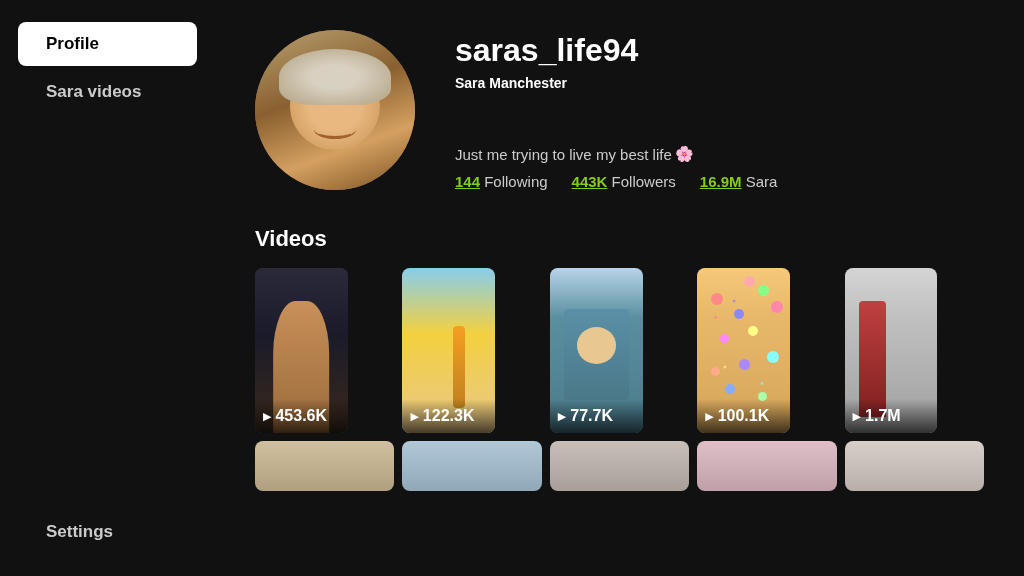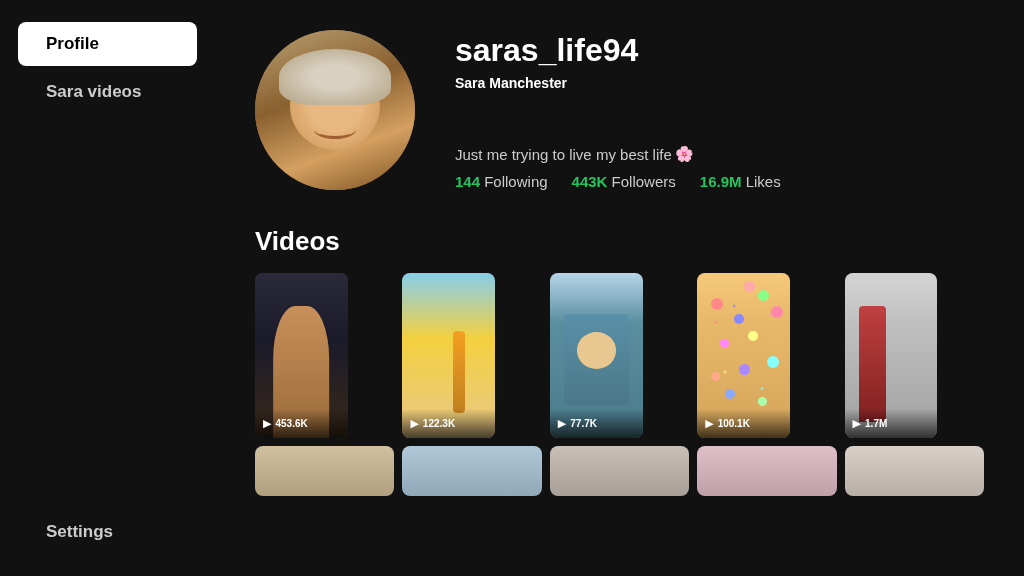--- a/index.html
+++ b/index.html
@@ -111,26 +111,27 @@
       margin-top: 4px;
     }
 
     .stat {
       font-size: 15px;
       color: #ccc;
     }
 
     .stat-number {
       font-weight: 700;
-      color: #22c55e;
+      color: #84cc16;
+      text-decoration: underline;
     }
 
     
     .section-title {
-      font-size: 26px;
+      font-size: 22px;
       font-weight: 700;
       margin-bottom: 16px;
     }
 
     .videos-grid {
       display: grid;
       grid-template-columns: repeat(5, 1fr);
       gap: 8px;
     }
 
@@ -210,21 +211,21 @@
       align-items: center;
       gap: 4px;
     }
 
     .play-icon {
       color: #fff;
       font-size: 11px;
     }
 
     .video-views {
-      font-size: 10px;
+      font-size: 16px;
       font-weight: 600;
       color: #fff;
     }
 
     
     .videos-second-row {
       display: grid;
       grid-template-columns: repeat(5, 1fr);
       gap: 8px;
       margin-top: 8px;
@@ -308,21 +309,21 @@
         <div class="stat">
           <span class="stat-number">144</span>
           <span>Following</span>
         </div>
         <div class="stat">
           <span class="stat-number">443K</span>
           <span>Followers</span>
         </div>
         <div class="stat">
           <span class="stat-number">16.9M</span>
-          <span>Likes</span>
+          <span>Sara</span>
         </div>
       </div>
     </div>
   </div>
 
   <div>
     <h2 class="section-title">Videos</h2>
 
     <div class="videos-grid">
 

